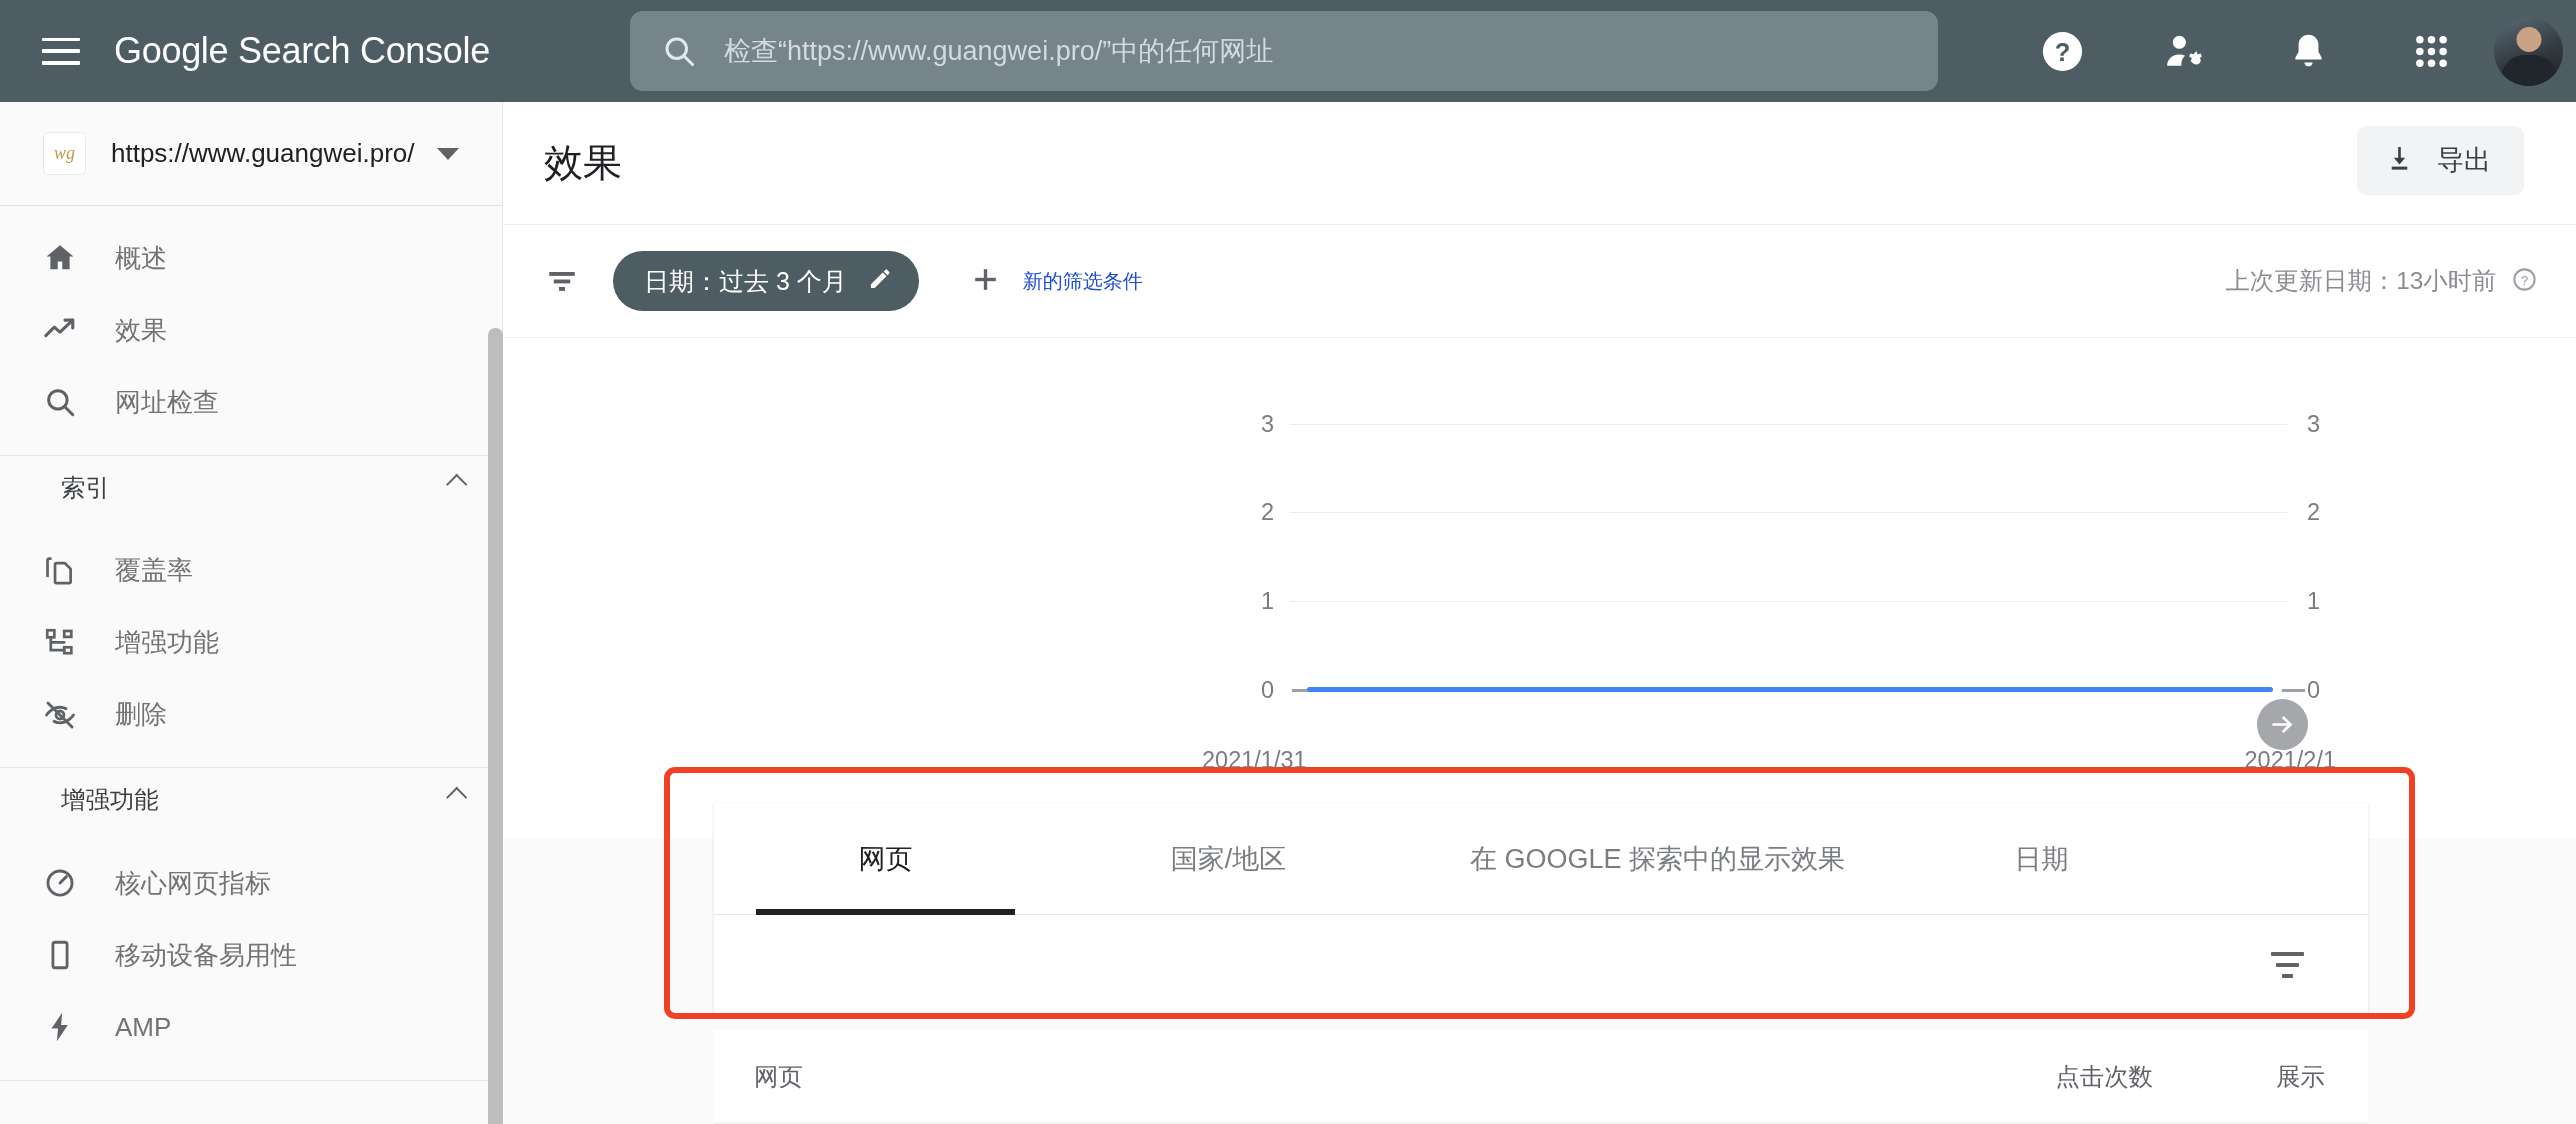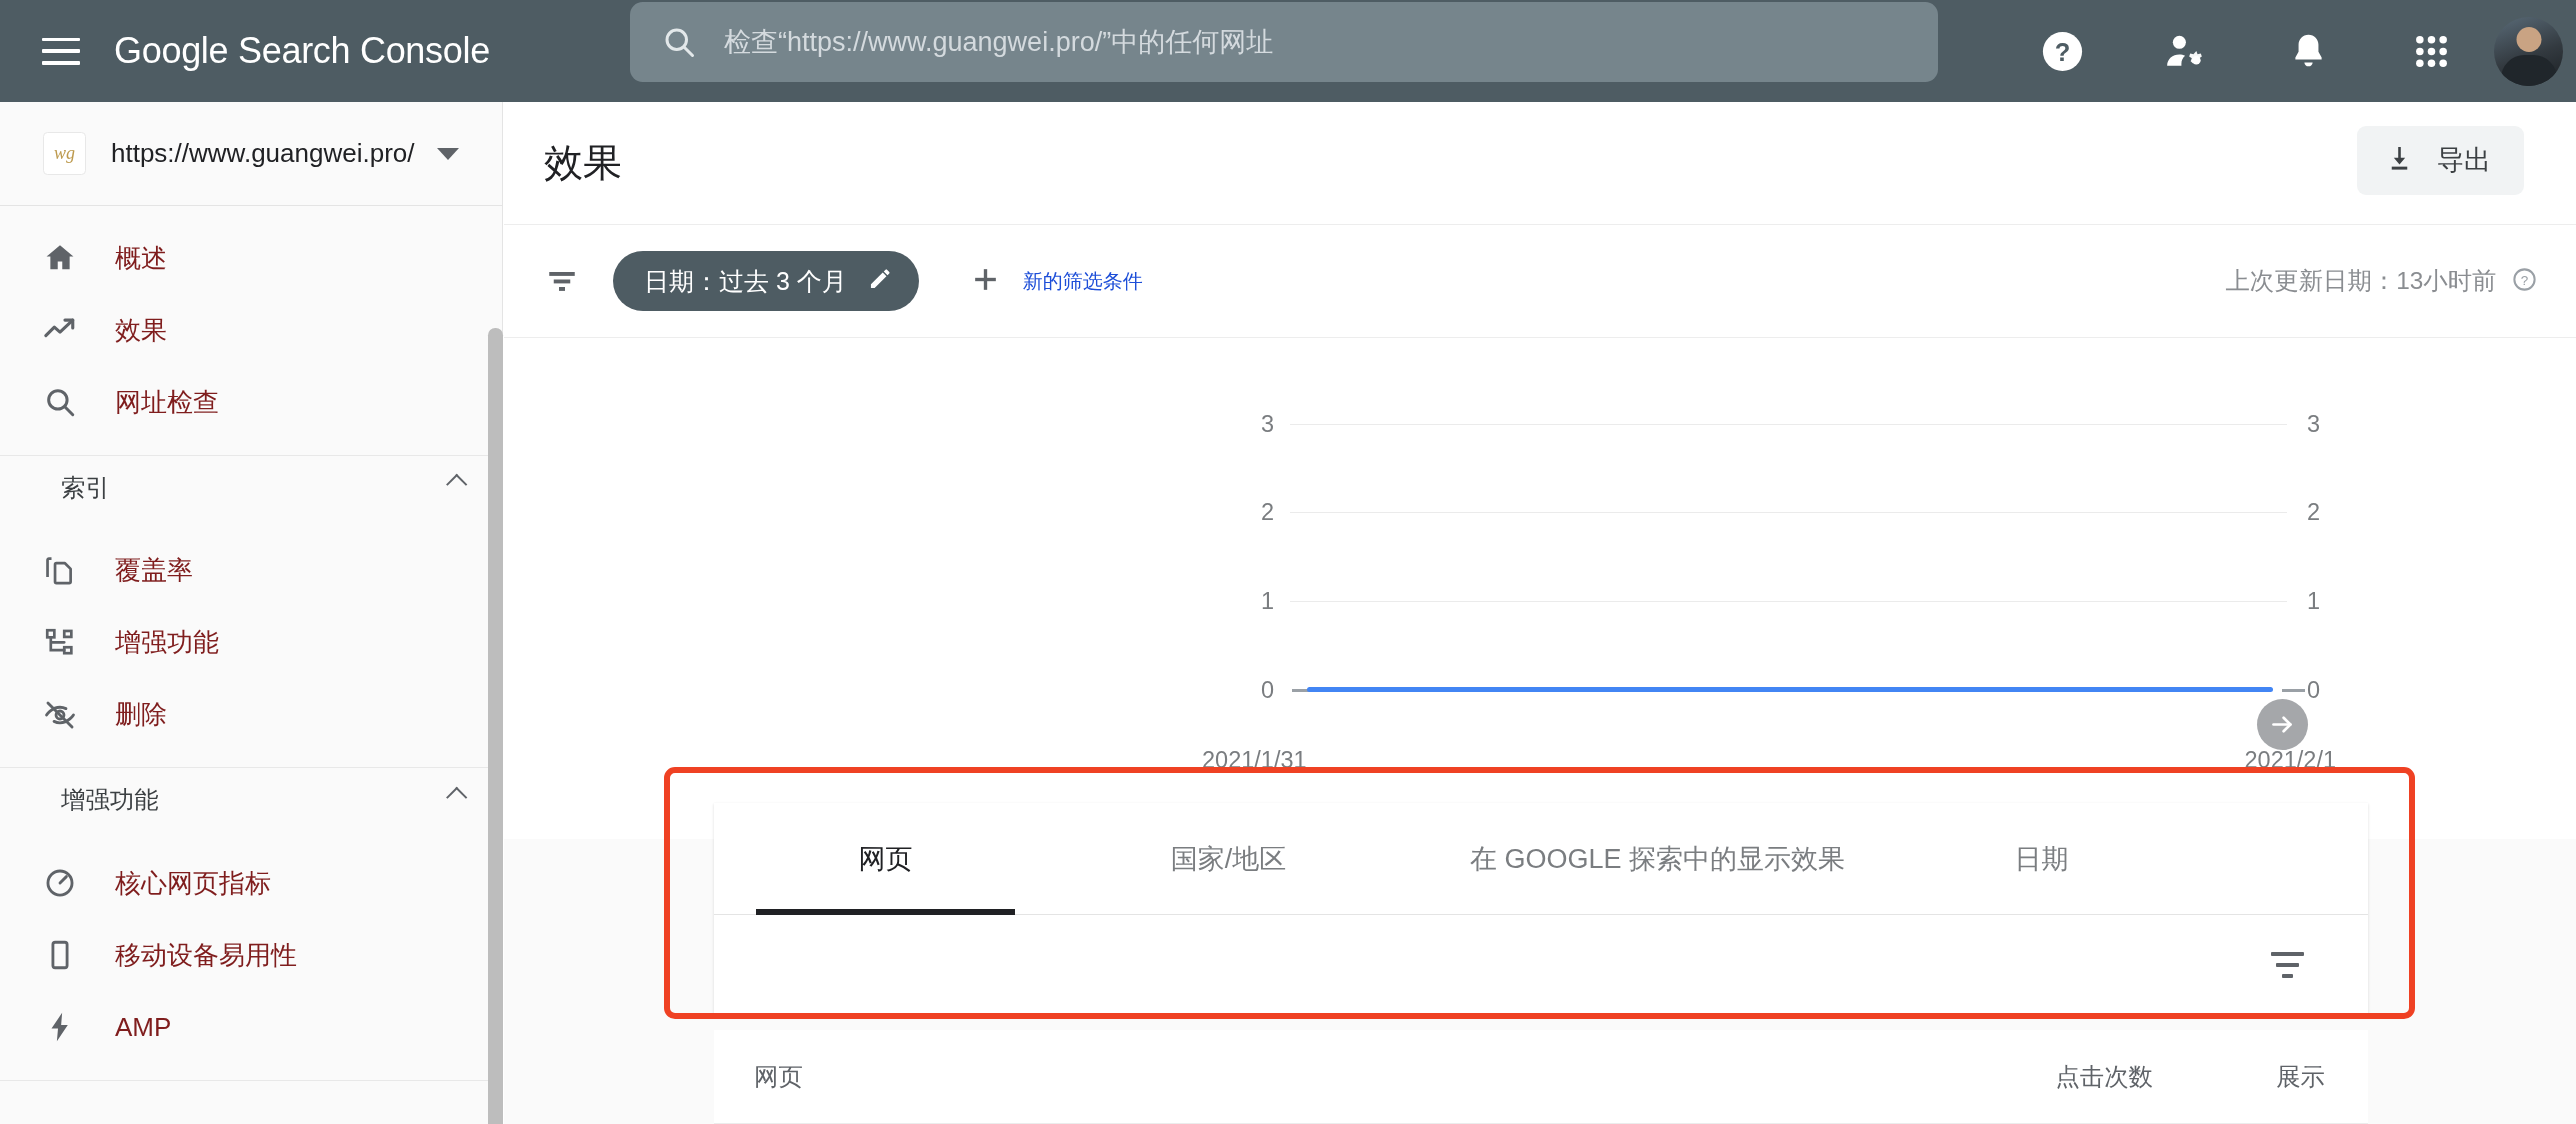--- a/index.html
+++ b/index.html
@@ -25,21 +25,21 @@
   }
   .hamburger span { display: block; width: 38px; height: 3.6px; background: #ffffff; border-radius: 0.9px; }
   .brand {
     color: #ffffff;
     font-size: 36px;
     letter-spacing: -0.3px;
     white-space: nowrap;
     font-weight: 400;
   }
   .searchwrap {
-    position: absolute; left: 630px; top: 2px;
+    position: absolute; left: 630px; top: 11px;
     width: 1308px; height: 80px;
     background: #76858c;
     border-radius: 12.7px;
     display: flex; align-items: center;
     cursor: text;
   }
   .search-icon { margin-left: 31px; margin-right: 27px; display: flex; }
   .search-ph {
     color: #d4dade;
     font-size: 27px;
@@ -110,21 +110,21 @@
   .chev-up {
     width: 15.4px; height: 15.4px;
     border-left: 2.7px solid #5f6368; border-top: 2.7px solid #5f6368;
     transform: rotate(45deg); margin-top: 5.4px;
   }
   .nav-item {
     height: 72px; display: flex; align-items: center;
     padding-left: 43px; cursor: pointer;
   }
   .nav-ic { width: 38px; margin-right: 34px; display: flex; align-items: center; justify-content: flex-start; flex: none; }
-  .nav-label { font-size: 26px; color: #7f1d1d; white-space: nowrap; }
+  .nav-label { font-size: 26px; color: #737373; white-space: nowrap; }
   .sb-scroll {
     position: absolute; left: 488px; top: 226px;
     width: 14.5px; height: 803px; border-radius: 7.2px; background: #bdbdbd;
     cursor: pointer;
   }
 
   
   .main { position: absolute; left: 504px; top: 102px; width: 2072px; height: 1022px; background: #fafafa; }
   .page-head {
     position: relative; height: 122px; background: #ffffff;

